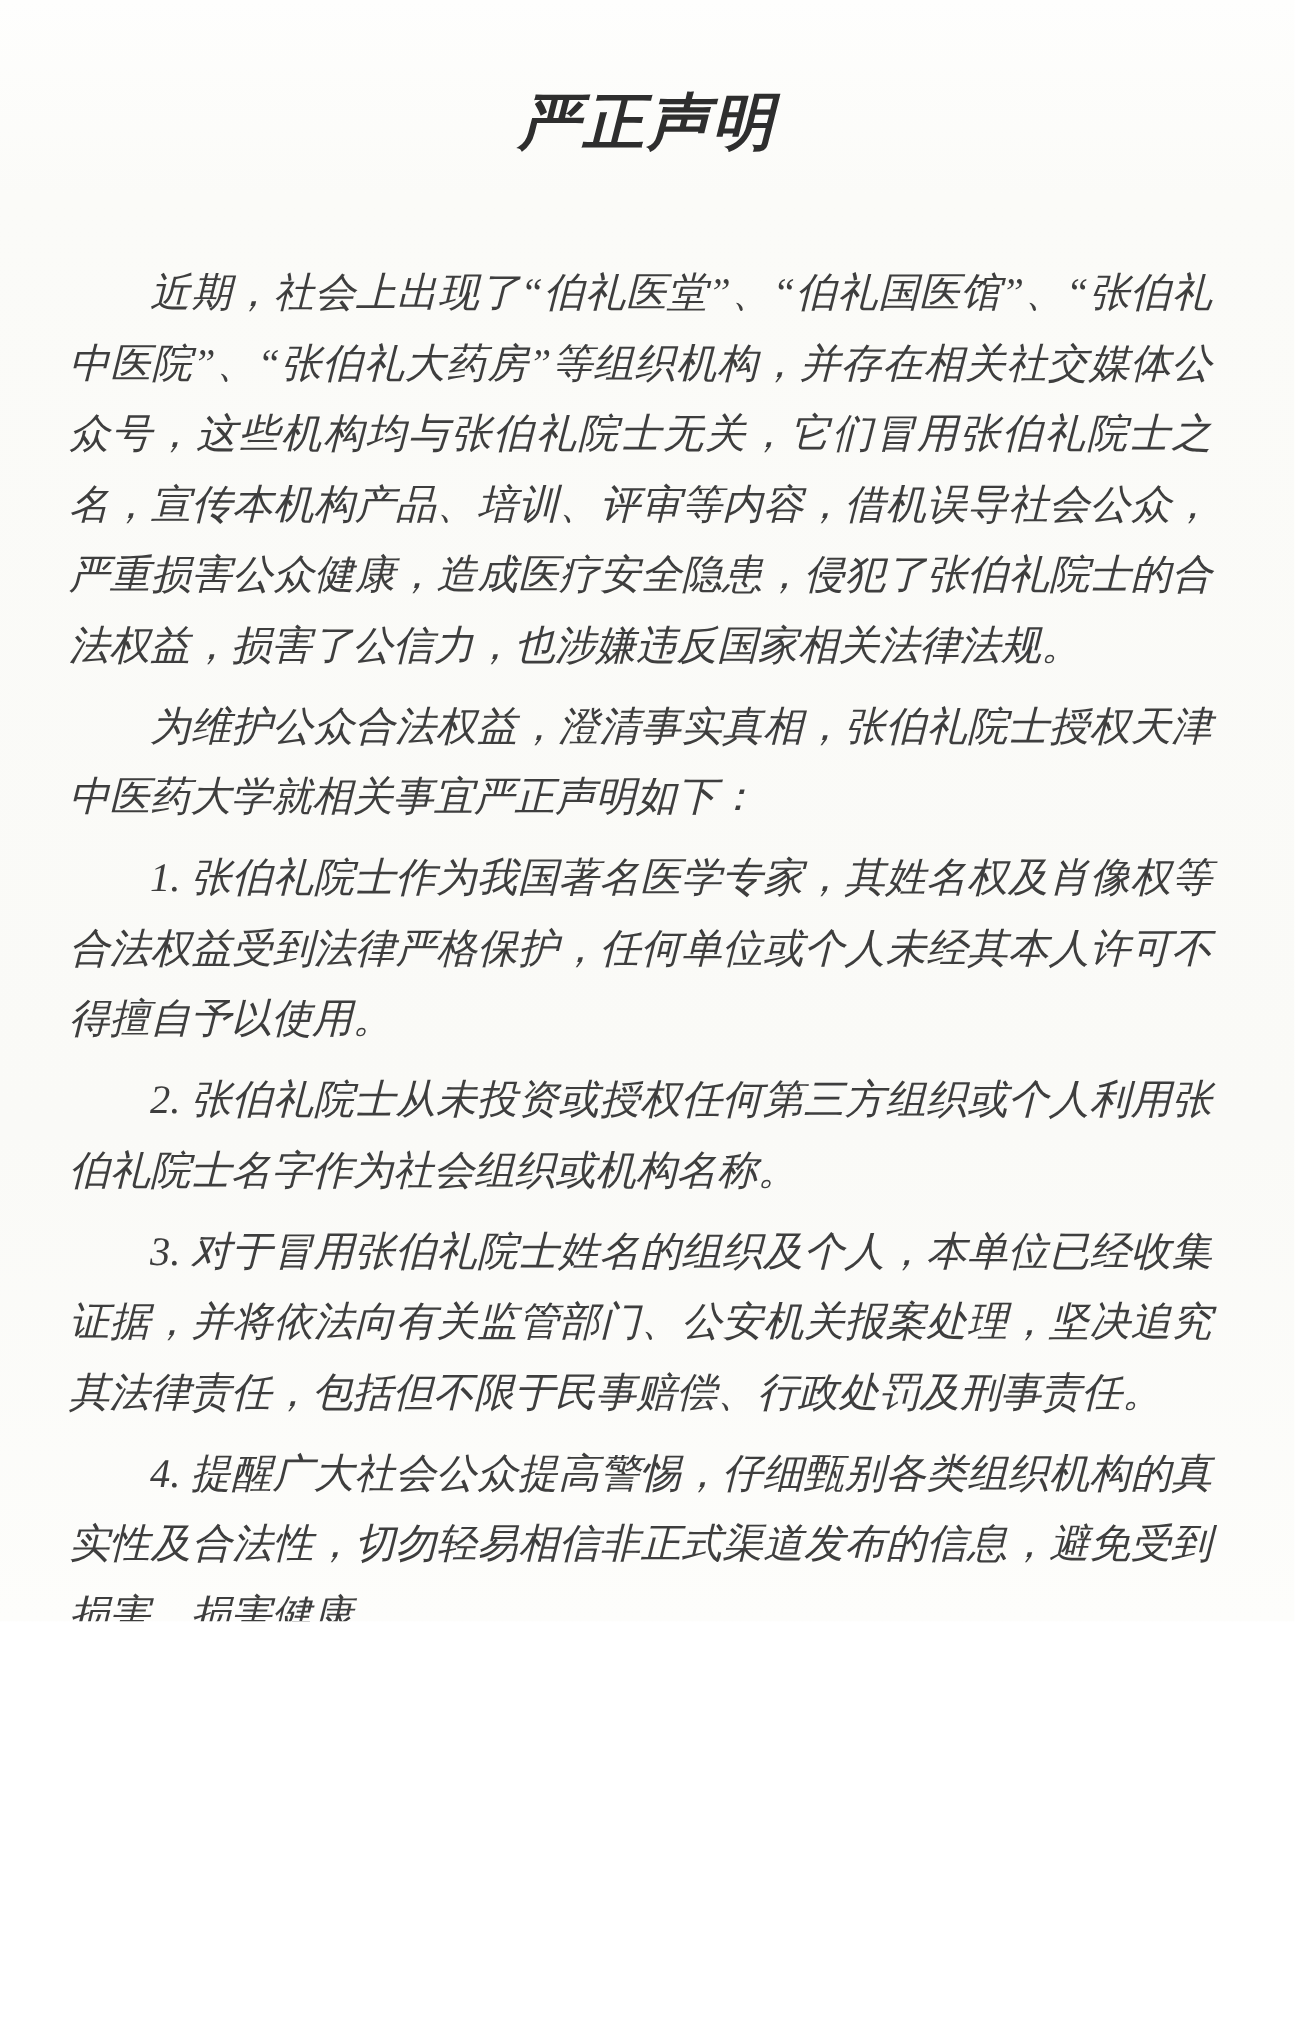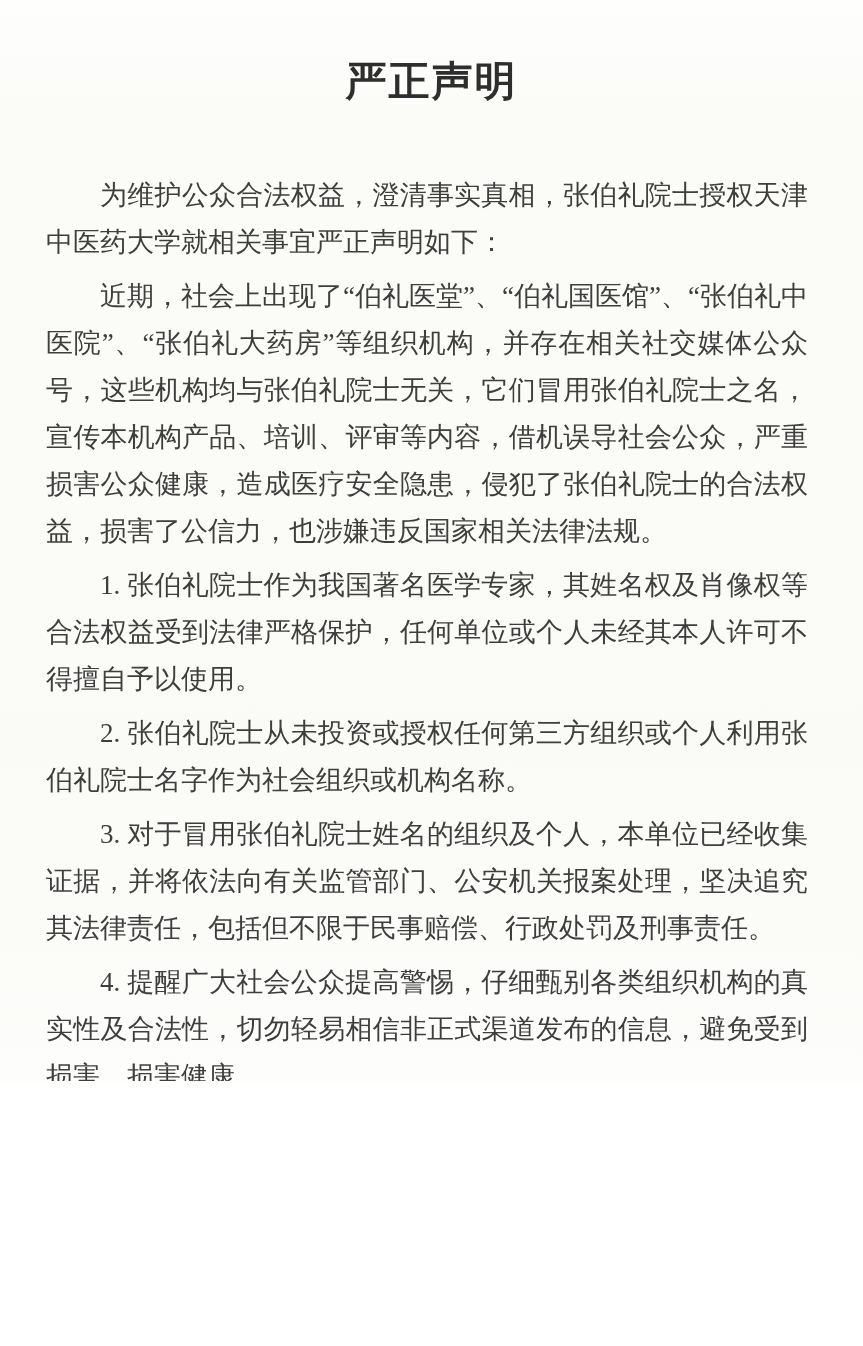--- a/index.html
+++ b/index.html
@@ -4,20 +4,21 @@
 <style>
   html, body { margin: 0; padding: 0; background: #ffffff; }
   .page {
     position: relative;
     width: 863px;
     height: 1081px;
     overflow: hidden;
     background: linear-gradient(180deg, #fefefd 0%, #fbfbf8 12%, #fafaf7 70%, #fdfdfb 100%);
     font-family: "Liberation Serif", "DejaVu Serif", serif;
     color: #3d3d3d;
+    font-style: italic;
   }
   .doc-title {
     margin: 0;
     padding-top: 56px;
     text-align: center;
     font-size: 41px;
     line-height: 50px;
     font-weight: 700;
     letter-spacing: 2px;
     color: #2e2e2e;
@@ -60,22 +61,22 @@
   }
 </style>
 </head>
 <body>
 
 <div class="page">
 
   <h1 class="doc-title">严正声明</h1>
 
   <div class="doc-body">
+    <p>近期，社会上出现了“伯礼医堂”、“伯礼国医馆”、“张伯礼中医院”、“张伯礼大药房”等组织机构，并存在相关社交媒体公众号，这些机构均与张伯礼院士无关，它们冒用张伯礼院士之名，宣传本机构产品、培训、评审等内容，借机误导社会公众，严重损害公众健康，造成医疗安全隐患，侵犯了张伯礼院士的合法权益，损害了公信力，也涉嫌违反国家相关法律法规。</p>
     <p>为维护公众合法权益，澄清事实真相，张伯礼院士授权天津中医药大学就相关事宜严正声明如下：</p>
-    <p>近期，社会上出现了“伯礼医堂”、“伯礼国医馆”、“张伯礼中医院”、“张伯礼大药房”等组织机构，并存在相关社交媒体公众号，这些机构均与张伯礼院士无关，它们冒用张伯礼院士之名，宣传本机构产品、培训、评审等内容，借机误导社会公众，严重损害公众健康，造成医疗安全隐患，侵犯了张伯礼院士的合法权益，损害了公信力，也涉嫌违反国家相关法律法规。</p>
     <p>1. 张伯礼院士作为我国著名医学专家，其姓名权及肖像权等合法权益受到法律严格保护，任何单位或个人未经其本人许可不得擅自予以使用。</p>
     <p>2. 张伯礼院士从未投资或授权任何第三方组织或个人利用张伯礼院士名字作为社会组织或机构名称。</p>
     <p>3. 对于冒用张伯礼院士姓名的组织及个人，本单位已经收集证据，并将依法向有关监管部门、公安机关报案处理，坚决追究其法律责任，包括但不限于民事赔偿、行政处罚及刑事责任。</p>
     <p>4. 提醒广大社会公众提高警惕，仔细甄别各类组织机构的真实性及合法性，切勿轻易相信非正式渠道发布的信息，避免受到损害，损害健康。</p>
   </div>
 
   <div class="sign-block">
     <div>天津中医药大学</div>
     <div>2025 年 10 月 40 日</div>
   </div>

